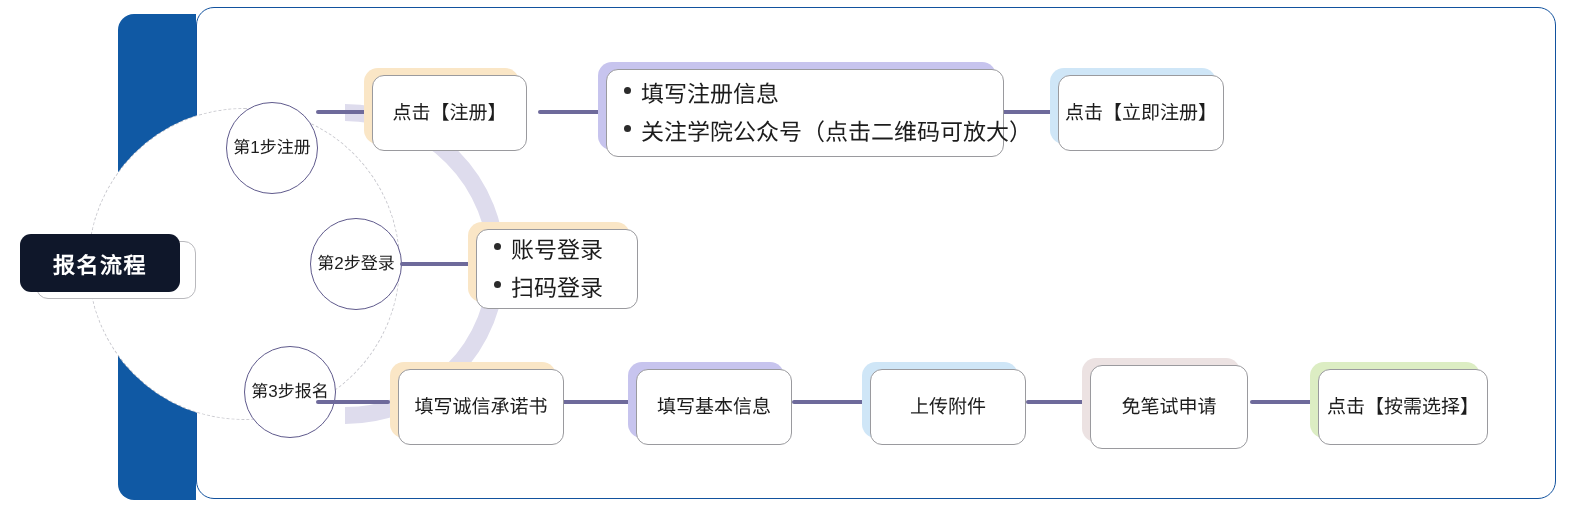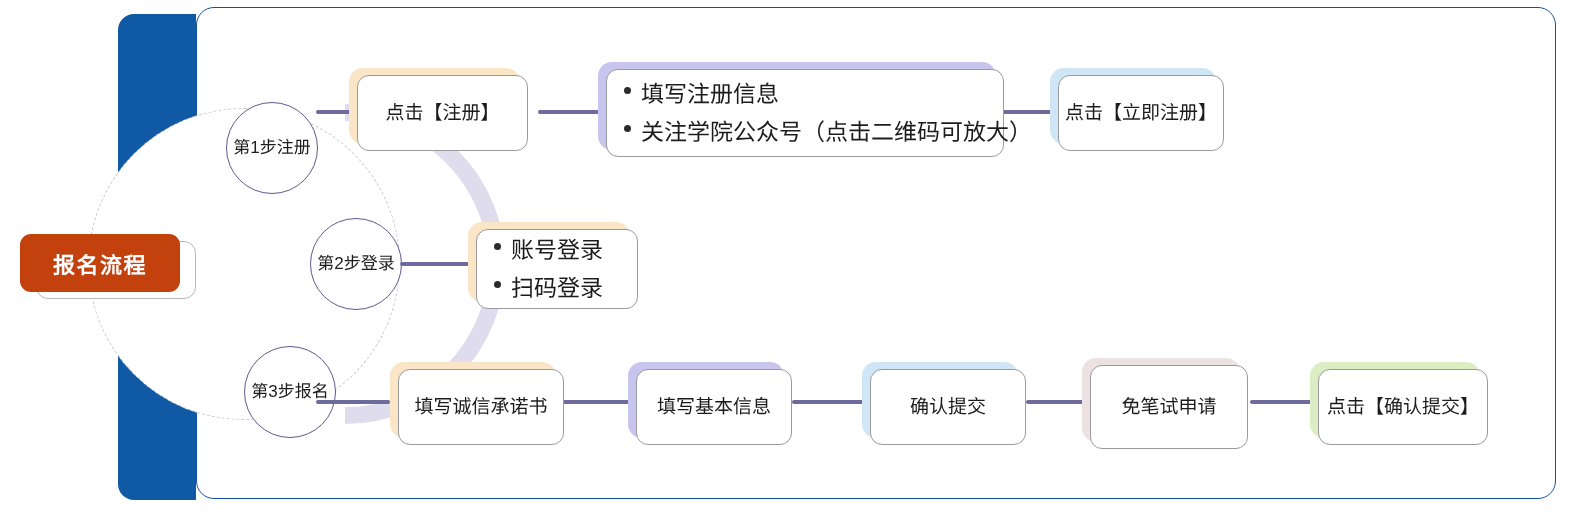--- a/index.html
+++ b/index.html
@@ -44,21 +44,21 @@
   }
 
   
   .title-shadow{
     position:absolute;left:36px;top:241px;width:160px;height:58px;
     border:1.3px solid #b9b9bd;border-radius:12px;background:#ffffff;
     box-sizing:border-box;
   }
   .title-card{
     position:absolute;left:20px;top:234px;width:160px;height:58px;
-    background:#c2410c;border-radius:11px;
+    background:#0f172a;border-radius:11px;
     display:flex;align-items:center;justify-content:center;
     box-sizing:border-box;
   }
   .title-card .t{
     color:#ffffff;font-size:22px;font-weight:bold;letter-spacing:1.5px;
     white-space:nowrap;
   }
 
   
   .step{
@@ -144,21 +144,21 @@
   <div class="conn" style="left:1002px;top:110px;width:56px;"></div>
 
   <div class="conn" style="left:400px;top:262px;width:76px;"></div>
 
   <div class="conn" style="left:316px;top:400px;width:74px;"></div>
   <div class="conn" style="left:554px;top:400px;width:76px;"></div>
   <div class="conn" style="left:792px;top:400px;width:72px;"></div>
   <div class="conn" style="left:1026px;top:400px;width:58px;"></div>
   <div class="conn" style="left:1250px;top:400px;width:62px;"></div>
 
-  <div class="node" style="left:349px;top:68px;width:155px;height:76px;padding-left:16px;">
+  <div class="node" style="left:364px;top:68px;width:155px;height:76px;">
     <div class="plate plate-cream"></div>
     <div class="card">
       <span>点击【注册】</span>
     </div>
   </div>
 
   <div class="node" style="left:598px;top:62px;width:398px;height:88px;">
     <div class="plate plate-violet"></div>
     <div class="card bullets">
       <ul>
@@ -195,33 +195,33 @@
   <div class="node" style="left:628px;top:362px;width:156px;height:76px;">
     <div class="plate plate-violet"></div>
     <div class="card">
       <span>填写基本信息</span>
     </div>
   </div>
 
   <div class="node" style="left:862px;top:362px;width:156px;height:76px;">
     <div class="plate plate-blue"></div>
     <div class="card">
-      <span>确认提交</span>
+      <span>上传附件</span>
     </div>
   </div>
 
   <div class="node" style="left:1082px;top:358px;width:158px;height:84px;">
     <div class="plate plate-mauve"></div>
     <div class="card">
       <div class="multi">
         <div>免笔试申请</div>
       </div>
     </div>
   </div>
 
   <div class="node" style="left:1310px;top:362px;width:170px;height:76px;">
     <div class="plate plate-green"></div>
     <div class="card">
-      <span>点击【确认提交】</span>
+      <span>点击【按需选择】</span>
     </div>
   </div>
 
 </div>
 
 </body></html>

